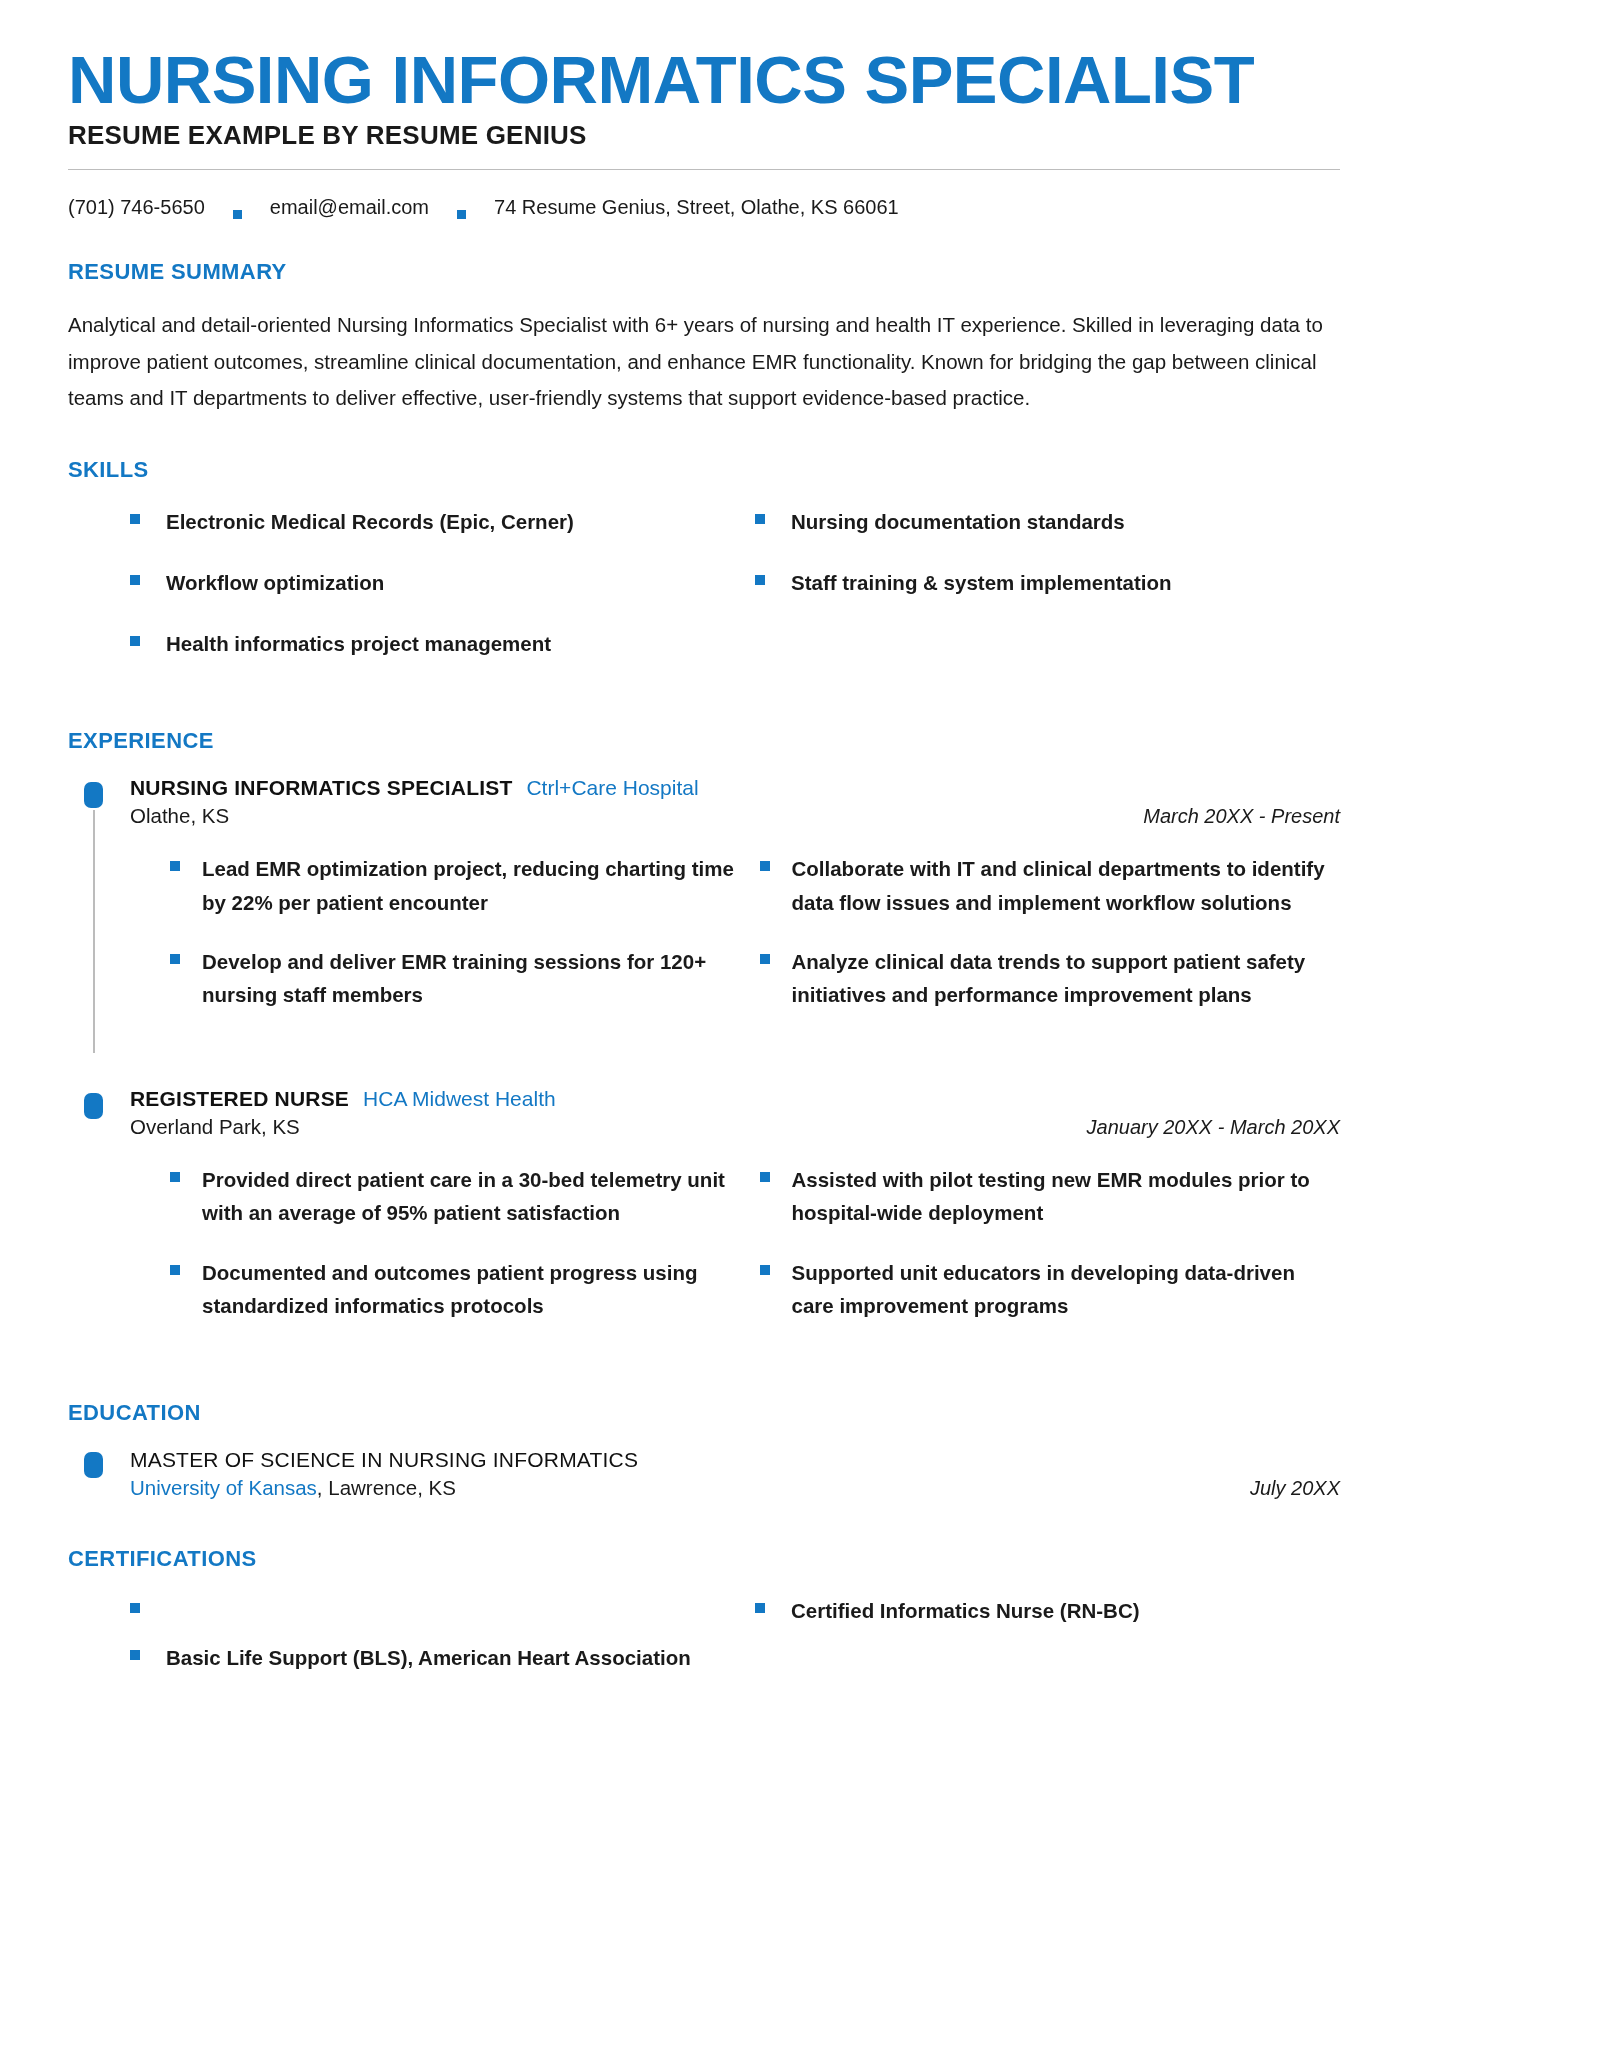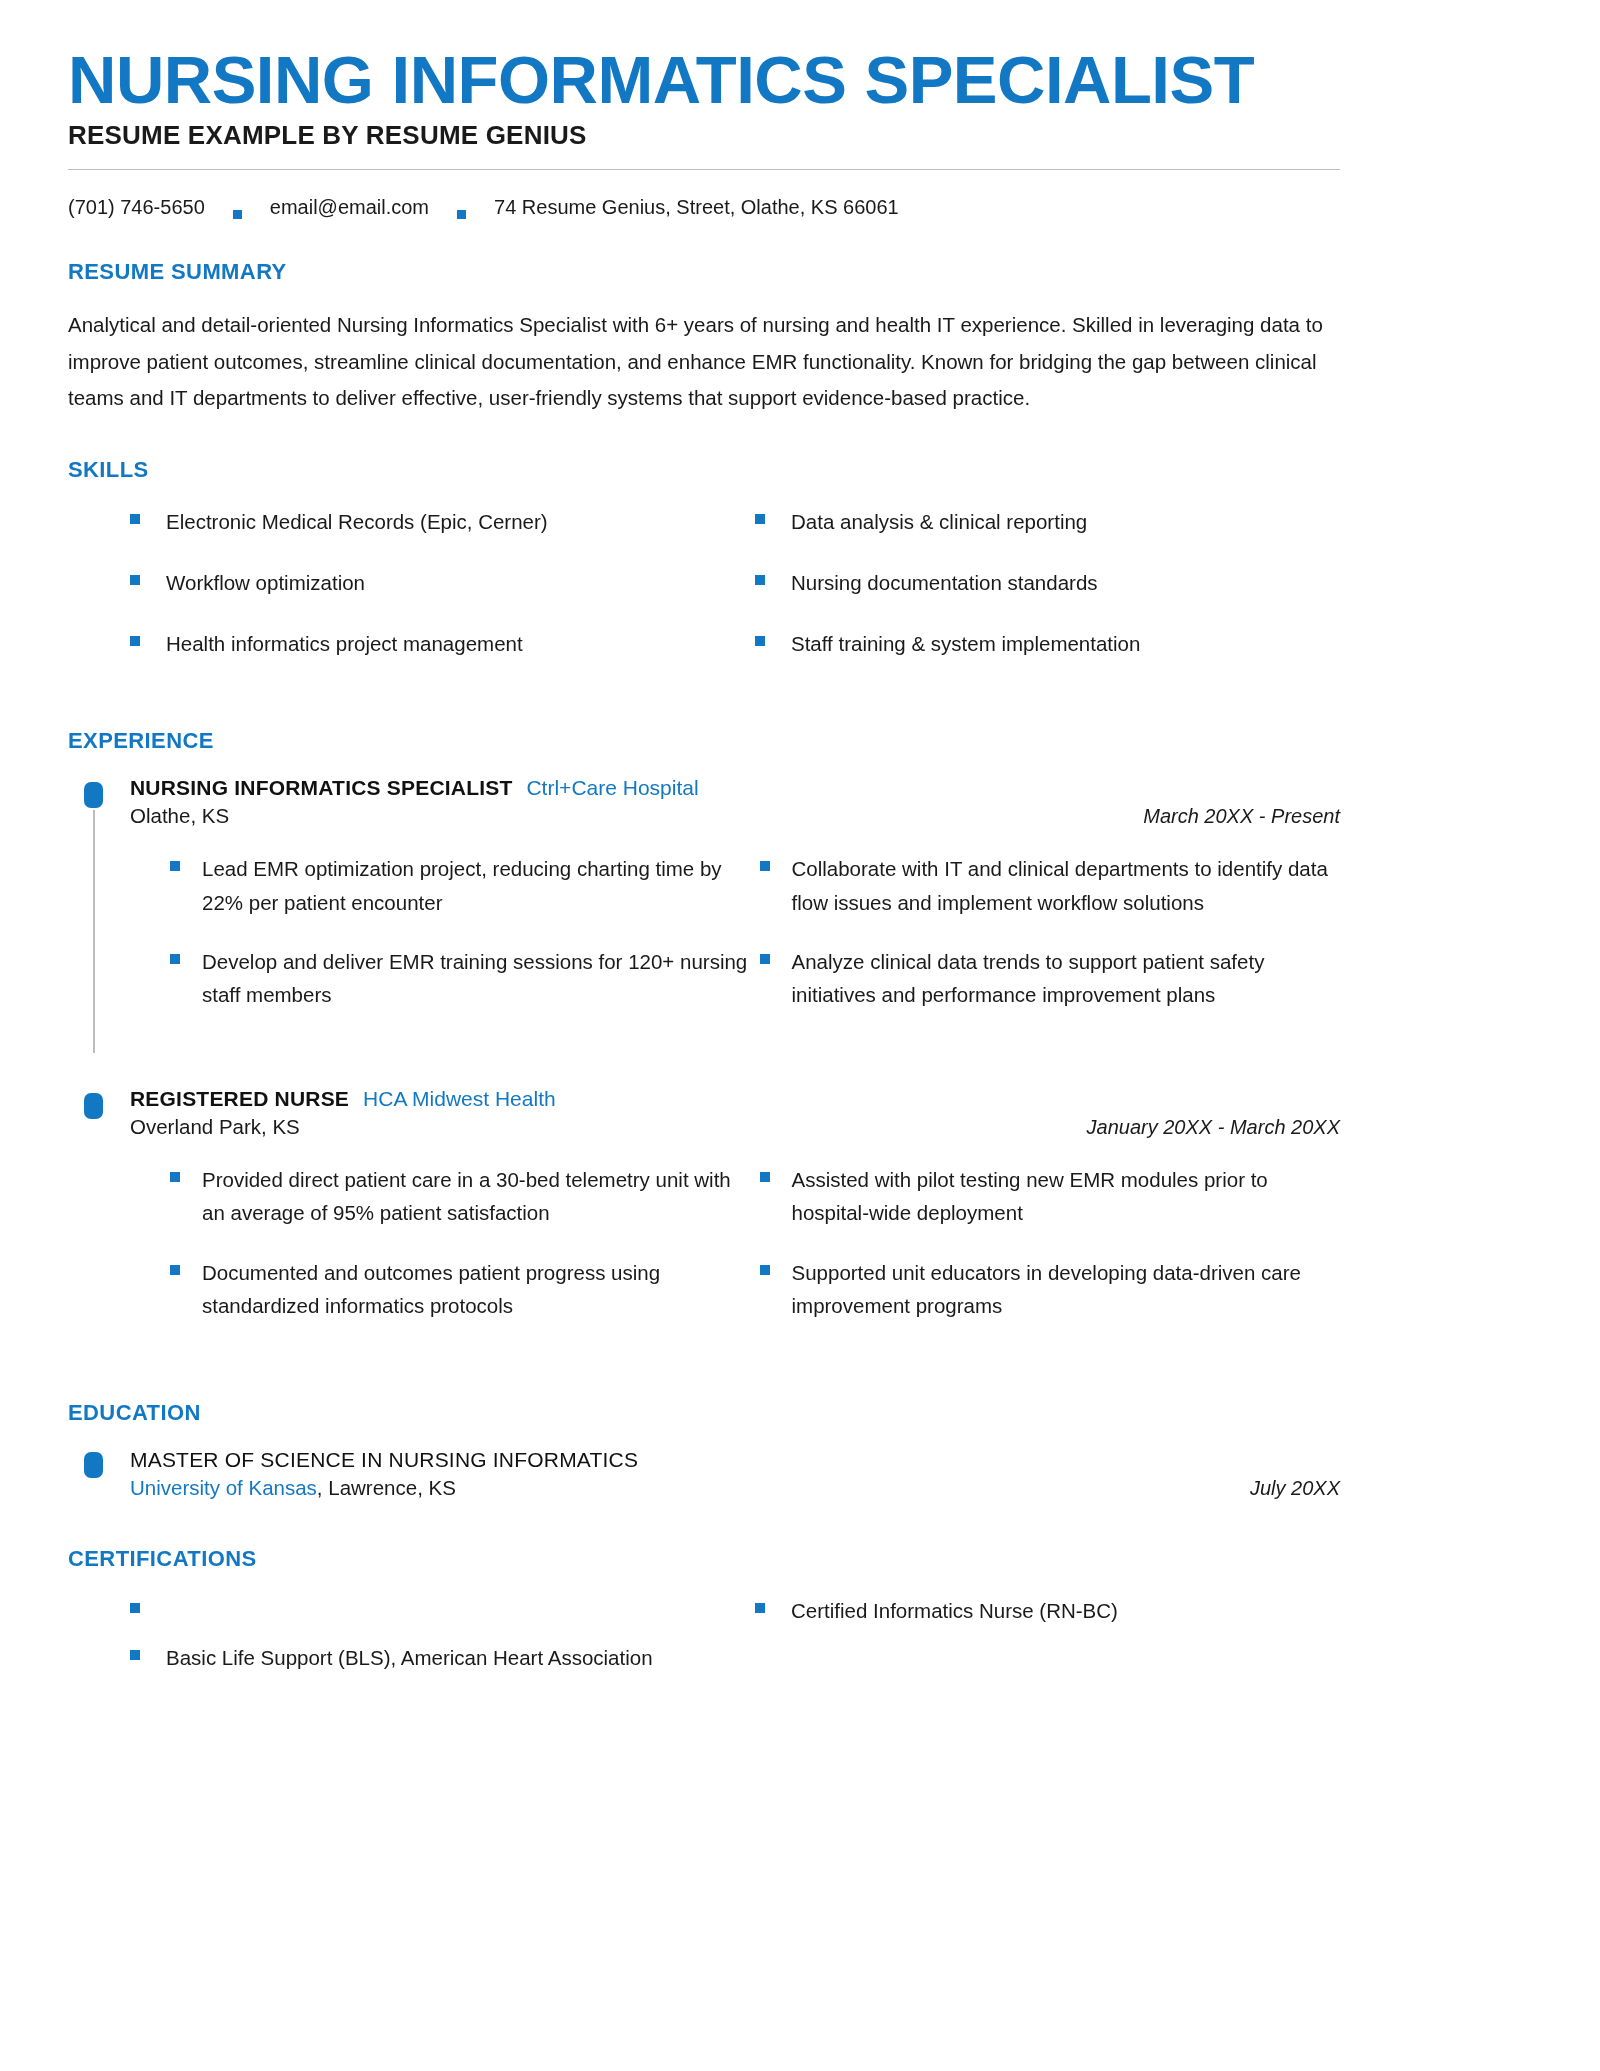--- a/index.html
+++ b/index.html
@@ -84,20 +84,21 @@
   .two-col {
     display: grid;
     grid-template-columns: 1fr 1fr;
     column-gap: 40px;
     row-gap: 0px;
   }
   .bullet-row {
     display: flex;
     align-items: flex-start;
     margin-bottom: 22px;
+    font-weight: bold;
   }
   .bullet-row:last-child { margin-bottom: 0; }
   .bsq {
     width: 10px;
     height: 10px;
     background: #1378c4;
     flex: none;
     margin-top: 9px;
     margin-right: 22px;
   }
@@ -240,24 +241,20 @@
           <span class="btext">Workflow optimization</span>
         </div>
         <div class="bullet-row">
           <span class="bsq"></span>
           <span class="btext">Health informatics project management</span>
         </div>
       </div>
       <div>
         <div class="bullet-row">
           <span class="bsq"></span>
-          <span class="btext">Data analysis &amp; clinical reporting</span>
-        </div>
-        <div class="bullet-row">
-          <span class="bsq"></span>
           <span class="btext">Nursing documentation standards</span>
         </div>
         <div class="bullet-row">
           <span class="bsq"></span>
           <span class="btext">Staff training &amp; system implementation</span>
         </div>
       </div>
     </div>
   </div>
 

